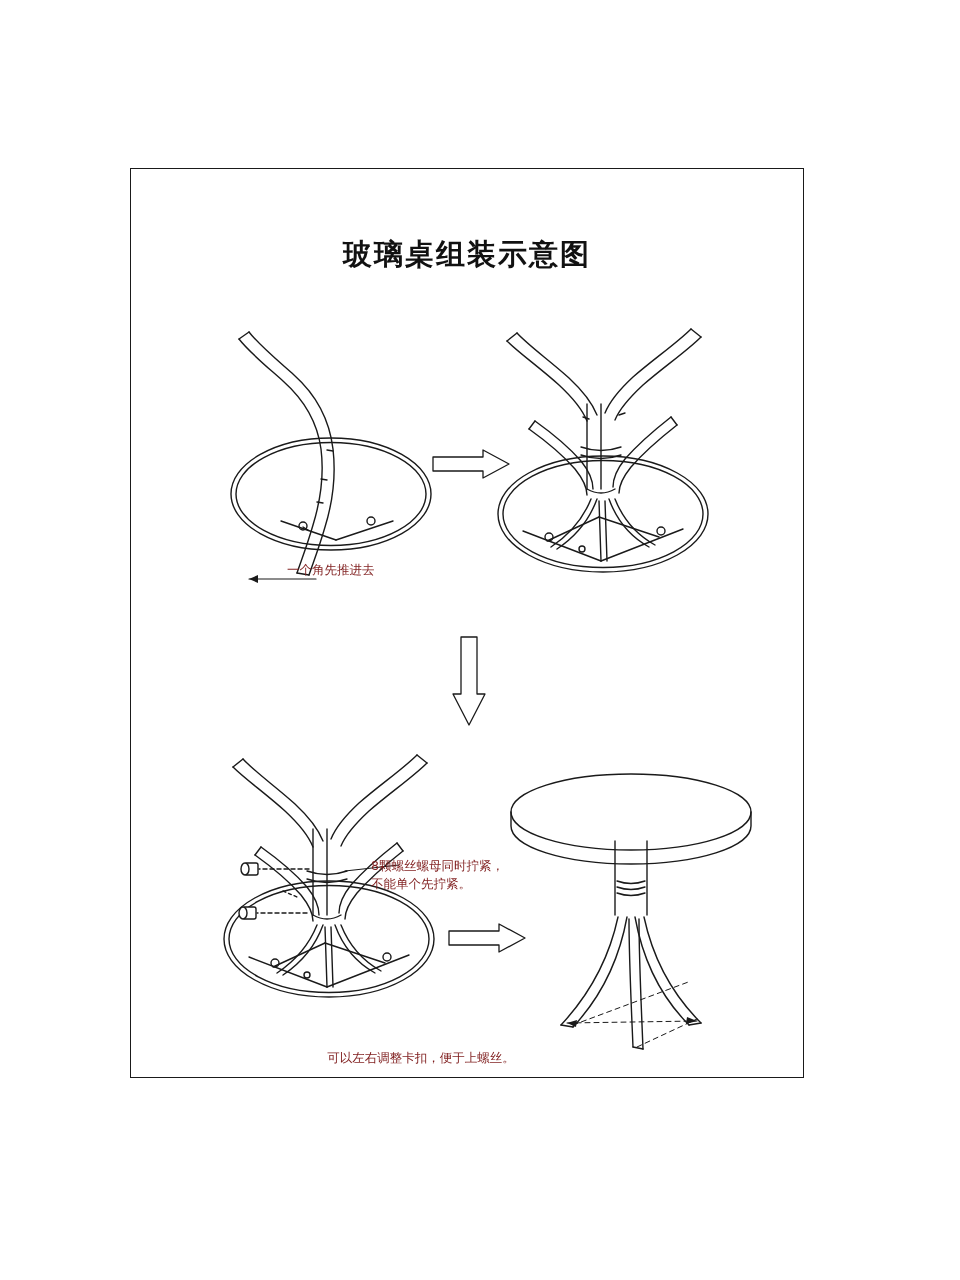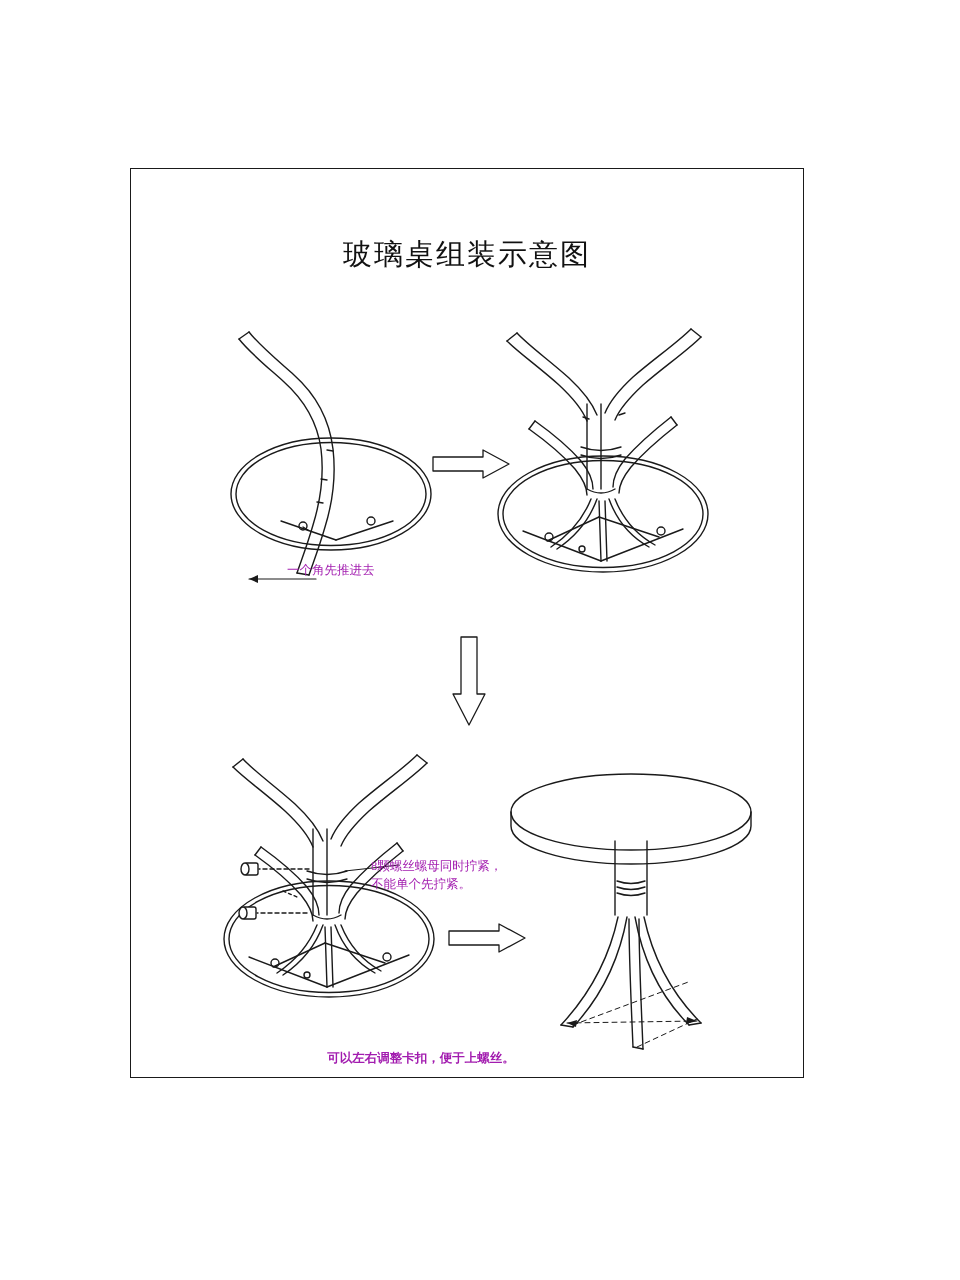--- a/index.html
+++ b/index.html
@@ -1,21 +1,21 @@
 <!DOCTYPE html>
 <html><head>
 <meta charset="utf-8">
 <style>
   html,body{margin:0;padding:0;background:#ffffff;}
   body{width:960px;height:1280px;font-family:"DejaVu Sans","Liberation Sans",sans-serif;color:#111;}
   .page{position:relative;width:960px;height:1280px;background:#fff;}
   .sheet{position:absolute;left:130px;top:168px;width:672px;height:908px;border:1.5px solid #1a1a1a;background:#fff;overflow:hidden;}
-  .title{position:absolute;left:0;top:66px;width:100%;text-align:center;font-size:29px;letter-spacing:2px;color:#111;font-weight:400;}
+  .title{position:absolute;left:0;top:66px;width:100%;text-align:center;font-size:29px;letter-spacing:2px;color:#111;font-weight:700;}
   svg{position:absolute;left:0;top:0;}
-  .lbl{position:absolute;font-size:12.5px;line-height:1.45;color:#a21caf;white-space:pre-line;}
+  .lbl{position:absolute;font-size:12.5px;line-height:1.45;color:#7f1d1d;white-space:pre-line;}
   .lbl.c{text-align:center;}
 </style>
 </head>
 <body>
 
 <div class="page">
   <div class="sheet">
 
     <div class="title">玻璃桌组装示意图</div>
 
@@ -180,20 +180,20 @@
           <path d="M436 854 l10 -3 l-1 7 z" fill="#1a1a1a" stroke="none"></path>
           <path d="M566 852 l-10 -4 l-1 7 z" fill="#1a1a1a" stroke="none"></path>
           <path d="M442 856 L560 812" stroke-dasharray="5 4" stroke-width="1"></path>
           <path d="M506 878 L566 850" stroke-dasharray="5 4" stroke-width="1"></path>
         </g>
       </g>
     </svg>
 
     <div class="lbl" style="left:156px;top:392px;">一个角先推进去</div>
 
-    <div class="lbl" style="left:240px;top:688px;font-family:Liberation Serif, serif;">8颗螺丝螺母同时拧紧，
+    <div class="lbl" style="left:240px;top:688px;">8颗螺丝螺母同时拧紧，
 不能单个先拧紧。</div>
 
-    <div class="lbl c" style="left:160px;top:880px;width:260px;font-weight:bold;">可以左右调整卡扣，便于上螺丝。</div>
+    <div class="lbl c" style="left:160px;top:880px;width:260px;">可以左右调整卡扣，便于上螺丝。</div>
 
 
   </div>
 </div>
 
 </body></html>

